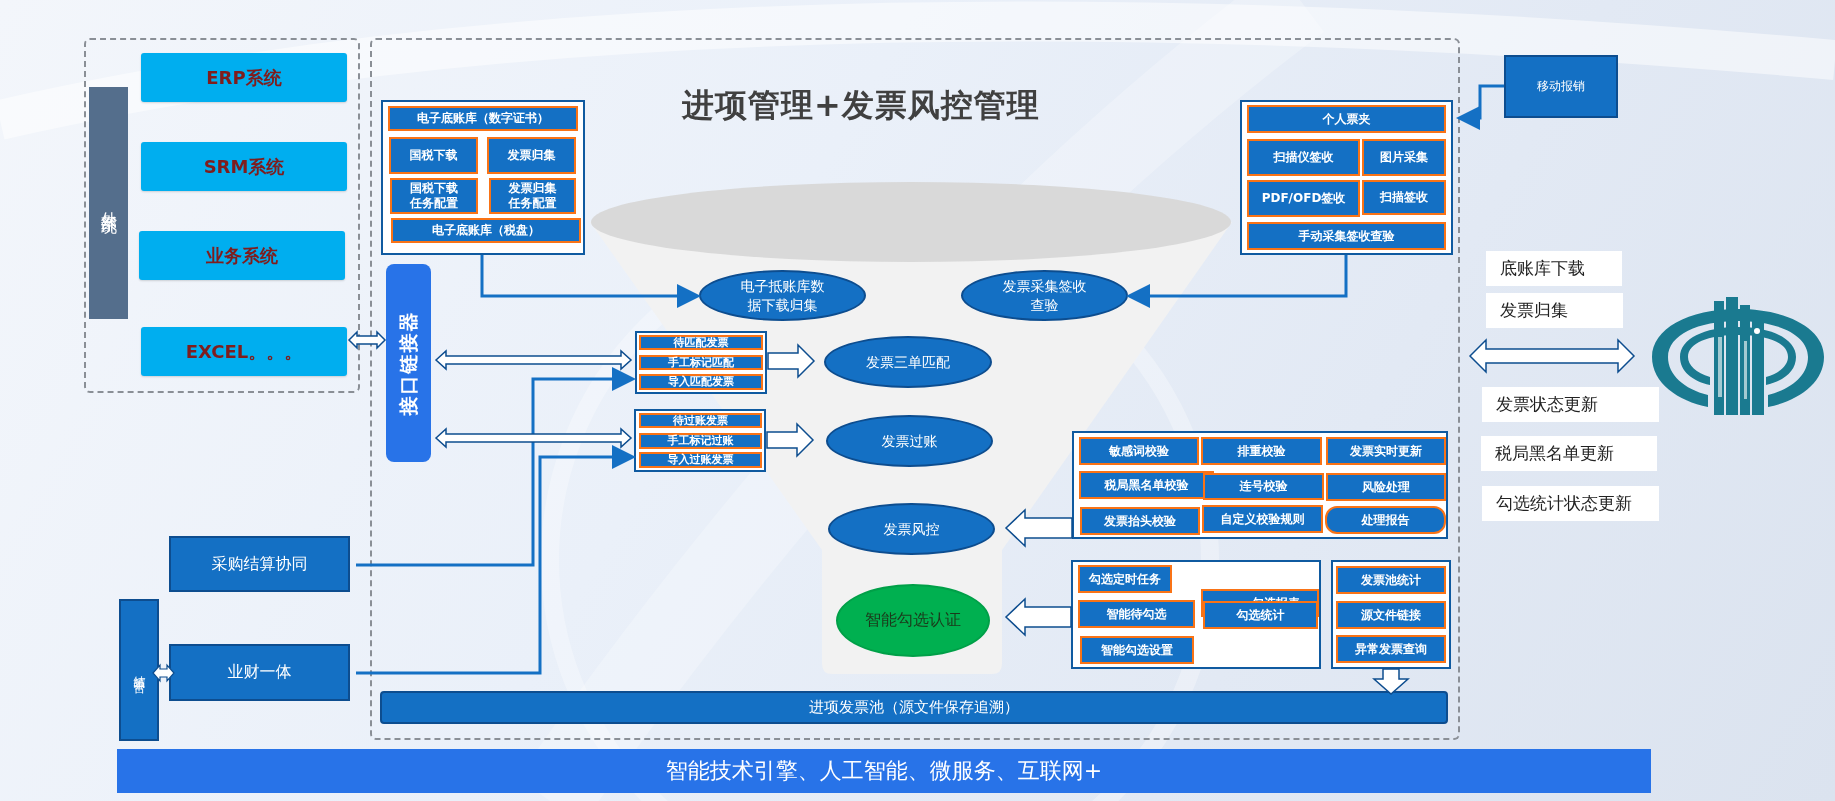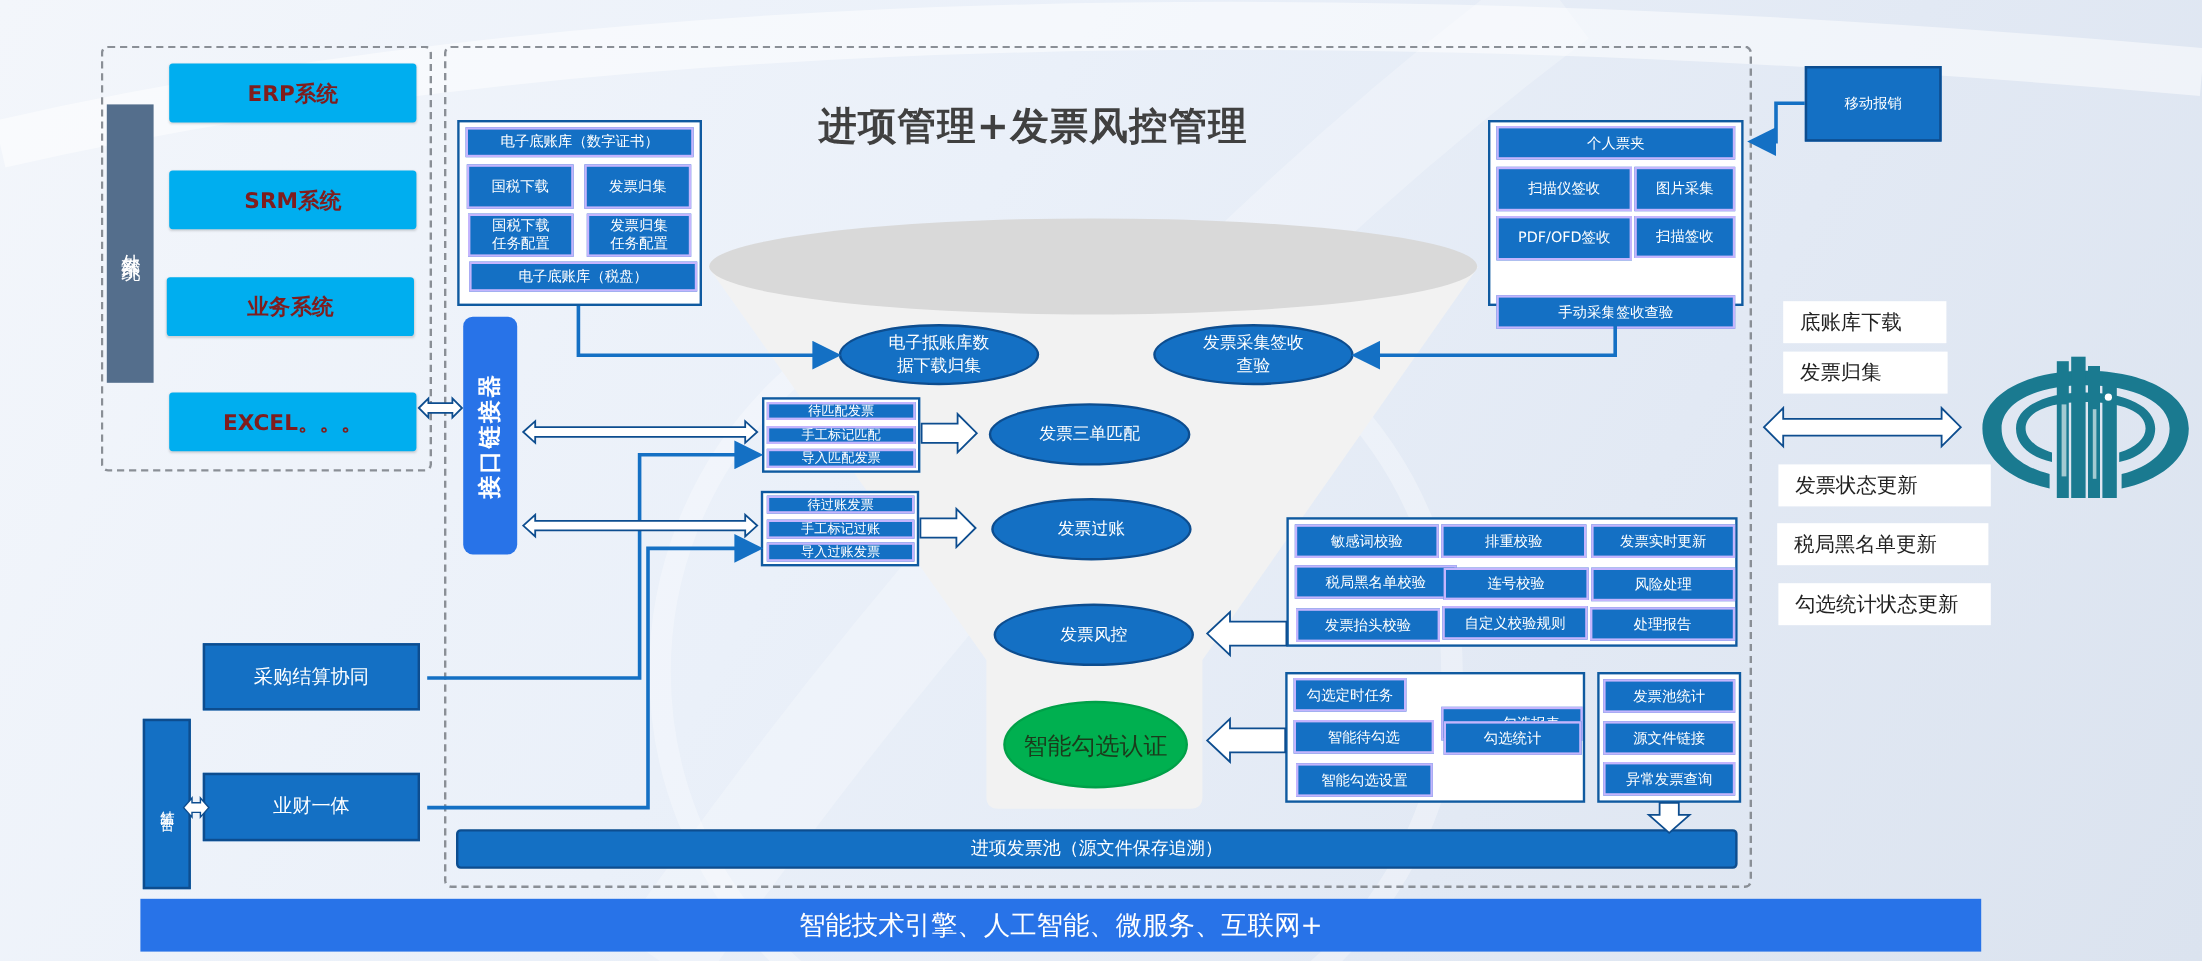--- a/index.html
+++ b/index.html
@@ -22,23 +22,24 @@
     border-radius: 3px; box-shadow: 0 1px 2px rgba(0,0,0,0.15);
   }
   .vbar {
     position: absolute; color: #fff; display: flex; align-items: center; justify-content: center;
     writing-mode: vertical-rl; text-orientation: upright; letter-spacing: 2px;
   }
   .panel {
     position: absolute; background: #fff; border: 2px solid #0f5aa0;
   }
   .cell {
-    position: absolute; background: #1470c4; border: 2px solid #c4b5fd; color: #fff;
+    position: absolute; background: #1470c4; border: 2px solid #f97316; color: #fff;
     font-size: 12px; display: flex; align-items: center; justify-content: center; text-align: center;
     line-height: 1.25;
+    font-weight: bold;
   }
   .blue-box {
     position: absolute; background: #1470c4; border: 2px solid #0d4d8f; color: #fff;
     display: flex; align-items: center; justify-content: center; font-size: 16px;
   }
   .ellipse {
     position: absolute; border-radius: 50%; background: #1470c4; border: 2px solid #0d4d8f;
     color: #fff; display: flex; align-items: center; justify-content: center; text-align: center;
     font-size: 14px; line-height: 1.3;
   }
@@ -97,53 +98,53 @@
 <div class="cell" style="left:489px; top:178px; width:87px; height:36px; white-space:pre;">发票归集
 任务配置</div>
 <div class="cell" style="left:391px; top:218px; width:190px; height:25px;">电子底账库（税盘）</div>
 
 <div class="panel" style="left:1240px; top:100px; width:213px; height:155px;"></div>
 <div class="cell" style="left:1247px; top:105px; width:199px; height:28px;">个人票夹</div>
 <div class="cell" style="left:1247px; top:139px; width:113px; height:37px;">扫描仪签收</div>
 <div class="cell" style="left:1362px; top:139px; width:84px; height:37px;">图片采集</div>
 <div class="cell" style="left:1247px; top:180px; width:113px; height:37px;">PDF/OFD签收</div>
 <div class="cell" style="left:1362px; top:180px; width:84px; height:35px;">扫描签收</div>
-<div class="cell" style="left:1247px; top:222px; width:199px; height:28px;margin-top:24px;">手动采集签收查验</div>
+<div class="cell" style="left:1247px; top:222px; width:199px; height:28px;">手动采集签收查验</div>
 
 <div class="blue-box" style="left:1504px; top:55px; width:114px; height:63px; font-size:12px;">移动报销</div>
 
 <div class="ellipse" style="left:699px; top:270px; width:167px; height:51px; white-space:pre;">电子抵账库数
 据下载归集</div>
 <div class="ellipse" style="left:961px; top:270px; width:167px; height:51px; white-space:pre;">发票采集签收
 查验</div>
 <div class="ellipse" style="left:824px; top:336px; width:168px; height:52px;">发票三单匹配</div>
 <div class="ellipse" style="left:826px; top:415px; width:167px; height:52px;">发票过账</div>
 <div class="ellipse" style="left:828px; top:503px; width:167px; height:52px;">发票风控</div>
-<div class="ellipse" style="left:836px; top:584px; width:154px; height:73px; background:#00b050; border-color:#00a048; color:#1b3a1b; font-size:20px;">智能勾选认证</div>
+<div class="ellipse" style="left:836px; top:584px; width:154px; height:73px; background:#00b050; border-color:#00a048; color:#1b3a1b; font-size:16px;">智能勾选认证</div>
 
 <div class="panel" style="left:635px; top:331px; width:132px; height:63px;"></div>
 <div class="cell" style="left:639px; top:335px; width:124px; height:15px; font-size:11px;">待匹配发票</div>
 <div class="cell" style="left:639px; top:355px; width:124px; height:15px; font-size:11px;">手工标记匹配</div>
 <div class="cell" style="left:639px; top:374px; width:124px; height:16px; font-size:11px;">导入匹配发票</div>
 
 <div class="panel" style="left:634px; top:409px; width:132px; height:63px;"></div>
 <div class="cell" style="left:639px; top:413px; width:123px; height:15px; font-size:11px;">待过账发票</div>
 <div class="cell" style="left:639px; top:433px; width:123px; height:16px; font-size:11px;">手工标记过账</div>
 <div class="cell" style="left:639px; top:452px; width:123px; height:16px; font-size:11px;">导入过账发票</div>
 
 <div class="panel" style="left:1072px; top:431px; width:376px; height:108px;"></div>
 <div class="cell" style="left:1079px; top:437px; width:120px; height:28px;">敏感词校验</div>
 <div class="cell" style="left:1201px; top:437px; width:121px; height:28px;">排重校验</div>
 <div class="cell" style="left:1326px; top:437px; width:120px; height:28px;">发票实时更新</div>
 <div class="cell" style="left:1079px; top:471px; width:135px; height:28px;">税局黑名单校验</div>
 <div class="cell" style="left:1203px; top:473px; width:121px; height:27px;">连号校验</div>
 <div class="cell" style="left:1326px; top:473px; width:120px; height:28px;">风险处理</div>
 <div class="cell" style="left:1080px; top:507px; width:120px; height:28px;">发票抬头校验</div>
 <div class="cell" style="left:1202px; top:505px; width:121px; height:28px;">自定义校验规则</div>
-<div class="cell" style="left:1325px; top:506px; width:121px; height:28px;">处理报告</div>
+<div class="cell" style="left:1325px; top:506px; width:121px; height:28px;border-radius:12px;">处理报告</div>
 
 <div class="panel" style="left:1071px; top:560px; width:250px; height:109px;"></div>
 <div class="cell" style="left:1078px; top:565px; width:94px; height:28px;">勾选定时任务</div>
 <div class="cell" style="left:1201px; top:589px; width:118px; height:28px;padding-left:32px;">勾选报表</div>
 <div class="cell" style="left:1078px; top:600px; width:117px; height:28px;">智能待勾选</div>
 <div class="cell" style="left:1203px; top:601px; width:115px; height:28px;">勾选统计</div>
 <div class="cell" style="left:1080px; top:636px; width:114px; height:28px;">智能勾选设置</div>
 
 <div class="panel" style="left:1331px; top:560px; width:120px; height:109px;"></div>
 <div class="cell" style="left:1336px; top:566px; width:110px; height:28px;">发票池统计</div>

